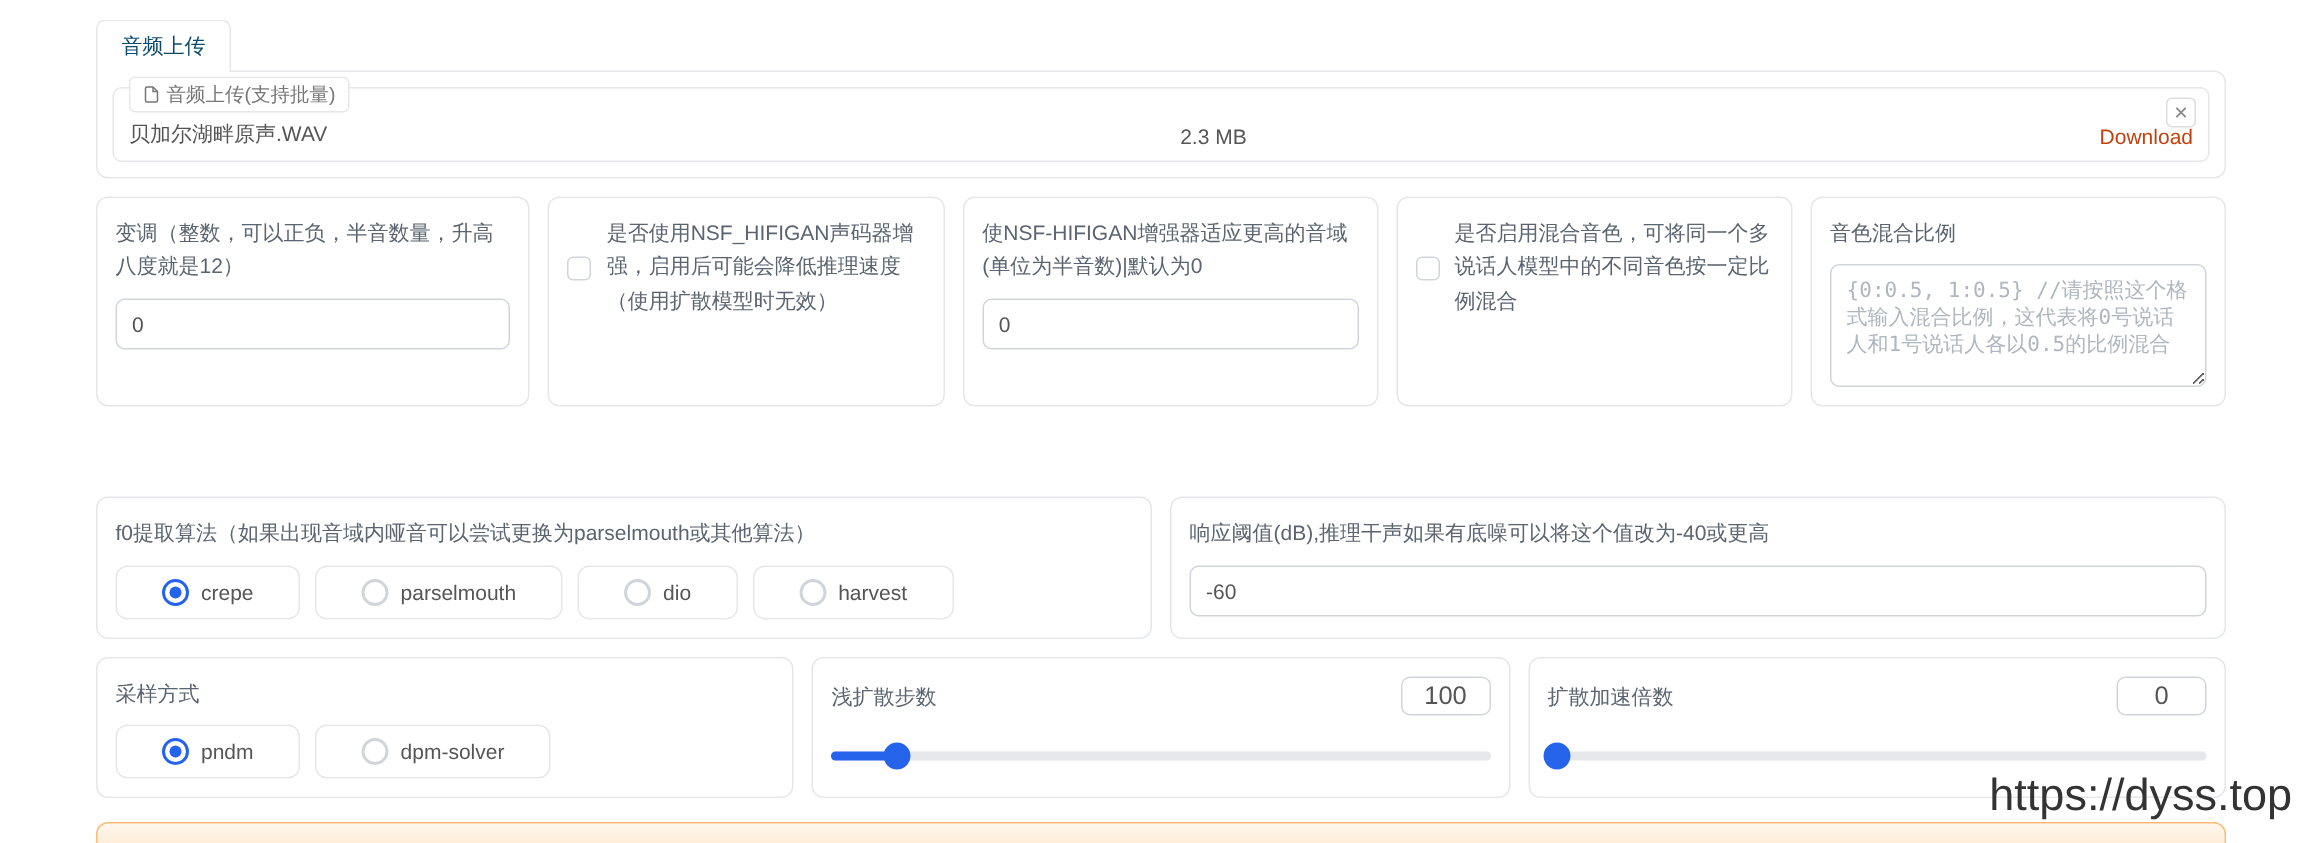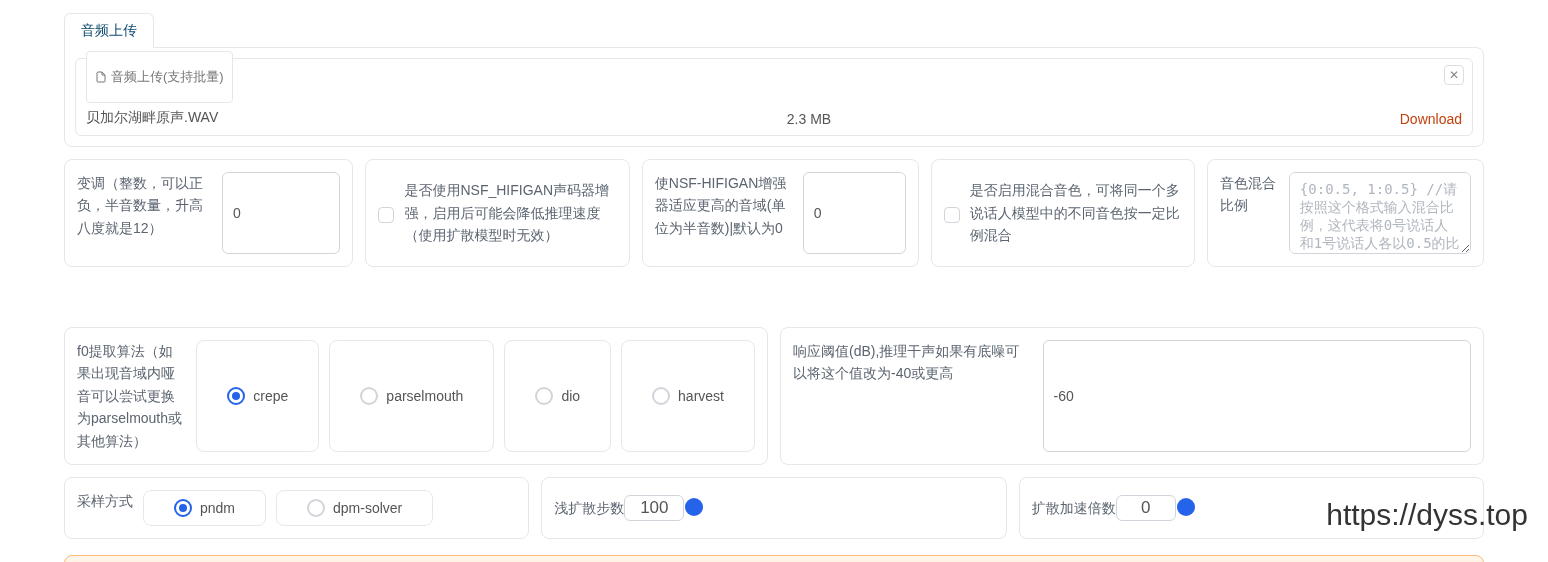--- a/index.html
+++ b/index.html
@@ -1,46 +1,46 @@
 <!DOCTYPE html>
 <html><head>
 <meta charset="utf-8">
 <style>
 * { box-sizing: border-box; margin: 0; padding: 0; }
 body { font-family: -apple-system, BlinkMacSystemFont, "Segoe UI", Arial, sans-serif; background: #fff; padding: 0 64px; font-size: 14px; color: #333; }
 .tab-container { margin-top: 12px; }
 .tab { display: inline-block; padding: 8px 16px; border: 1px solid #e5e7eb; border-bottom: none; border-radius: 6px 6px 0 0; background: #fff; color: #0c4a6e; font-size: 14px; position: relative; top: 1px; }
 .upload-panel { border: 1px solid #e5e7eb; border-radius: 0 8px 8px 8px; padding: 10px; }
 .upload-inner { border: 1px solid #e5e7eb; border-radius: 6px; padding: 2px 10px 8px 10px; position: relative; }
-.upload-label { display: inline-flex; align-items: center; gap: 4px; color: #777; font-size: 13px; border: 1px solid #e5e7eb; border-radius: 4px; padding: 16px 8px; position: relative; top: -10px; background: #fff; }
+.upload-label { display: inline-flex; align-items: center; gap: 4px; color: #777; font-size: 13px; border: 1px solid #e5e7eb; border-radius: 4px; padding: 2px 8px; position: relative; top: -10px; background: #fff; }
 .upload-label svg { width: 12px; height: 12px; }
 .file-row { display: flex; align-items: flex-end; margin-top: -4px; }
 .file-name { color: #555; flex: 0 0 auto; }
 .file-size { color: #555; flex: 1; text-align: center; }
 .download { color: #c2410c; cursor: pointer; }
 .close-btn { position: absolute; top: 6px; right: 8px; border: 1px solid #ddd; width: 20px; height: 20px; border-radius: 4px; display: flex; align-items: center; justify-content: center; color: #888; cursor: pointer; font-size: 12px; }
 .row { display: flex; gap: 12px; margin-top: 12px; }
-.cell { border: 1px solid #e5e7eb; border-radius: 8px; padding: 12px; display: flex; flex-direction: row; gap: 10px; }
+.cell { border: 1px solid #e5e7eb; border-radius: 8px; padding: 12px; display: flex; flex-direction: column; gap: 10px; }
 .label { color: #5b6470; font-size: 14px; line-height: 1.6; }
 .input { width: 100%; padding: 8px 10px; border: 1px solid #d1d5db; border-radius: 6px; font-size: 14px; color: #555; }
 .input::placeholder { color: #b0b6bf; }
 .checkbox-row { display: flex; align-items: center; gap: 10px; }
 .checkbox { width: 16px; height: 16px; border: 1px solid #d1d5db; border-radius: 4px; margin-top: 3px; flex-shrink: 0; cursor: pointer; }
 .radio-group { display: flex; gap: 10px; }
 .radio-item { display: inline-flex; align-items: center; gap: 8px; border: 1px solid #e5e7eb; border-radius: 8px; padding: 8px 30px; cursor: pointer; color: #555; }
 .radio-outer { width: 18px; height: 18px; border: 2px solid #d1d5db; border-radius: 50%; display: flex; align-items: center; justify-content: center; }
 .radio-outer.selected { border-color: #2563eb; }
 .radio-inner { width: 8px; height: 8px; background: #2563eb; border-radius: 50%; }
 .slider-header { display: flex; align-items: center; justify-content: space-between; }
 .slider-badge { border: 1px solid #d1d5db; border-radius: 6px; padding: 2px 10px; min-width: 60px; text-align: center; color: #555; font-size: 17px; }
 .slider-track { position: relative; height: 6px; background: #e5e7eb; border-radius: 3px; margin-top: 14px; }
 .slider-fill { position: absolute; height: 6px; background: #2563eb; border-radius: 3px; }
 .slider-thumb { position: absolute; width: 18px; height: 18px; background: #2563eb; border-radius: 50%; top: -6px; transform: translateX(-50%); cursor: pointer; }
 .convert-btn { margin-top: 16px; width: 100%; padding: 12px; border: 1px solid #fdba74; border-radius: 8px; background: linear-gradient(#fff7ed, #fed7aa); color: #ea580c; font-size: 16px; cursor: pointer; text-align: right; }
-.watermark { position: fixed; bottom: 30px; right: 20px; font-size: 30px; color: #333; font-family: Arial, sans-serif; pointer-events: none; }
+.watermark { position: fixed; bottom: 14px; right: 20px; font-size: 30px; color: #333; font-family: Arial, sans-serif; pointer-events: none; }
 .flex1 { flex: 1; margin-top: 48px; }
 </style>
 </head>
 <body>
 
 <div class="tab-container">
   <div class="tab">音频上传</div>
   <div class="upload-panel">
     <div class="upload-inner">
       <span class="upload-label">

